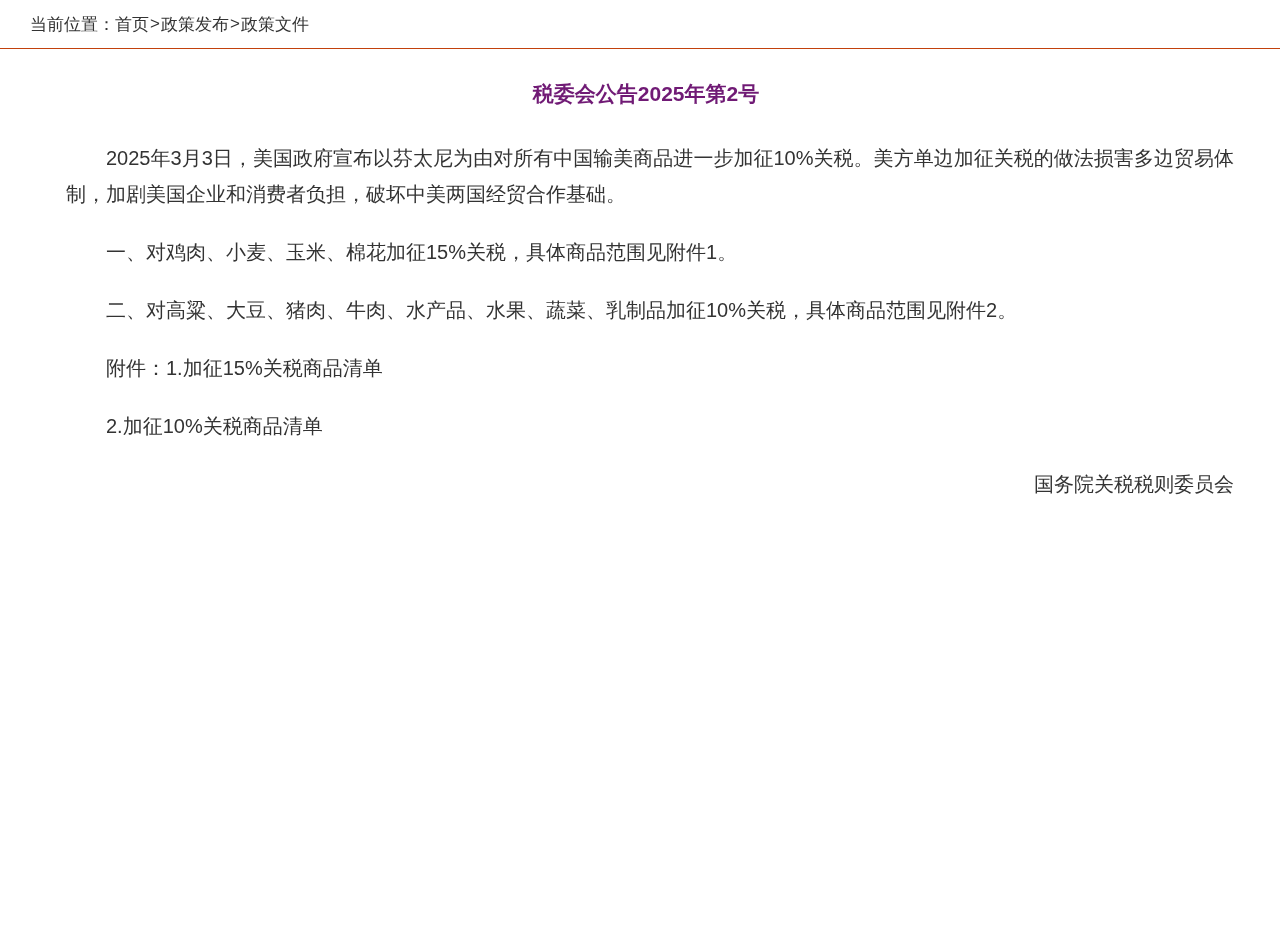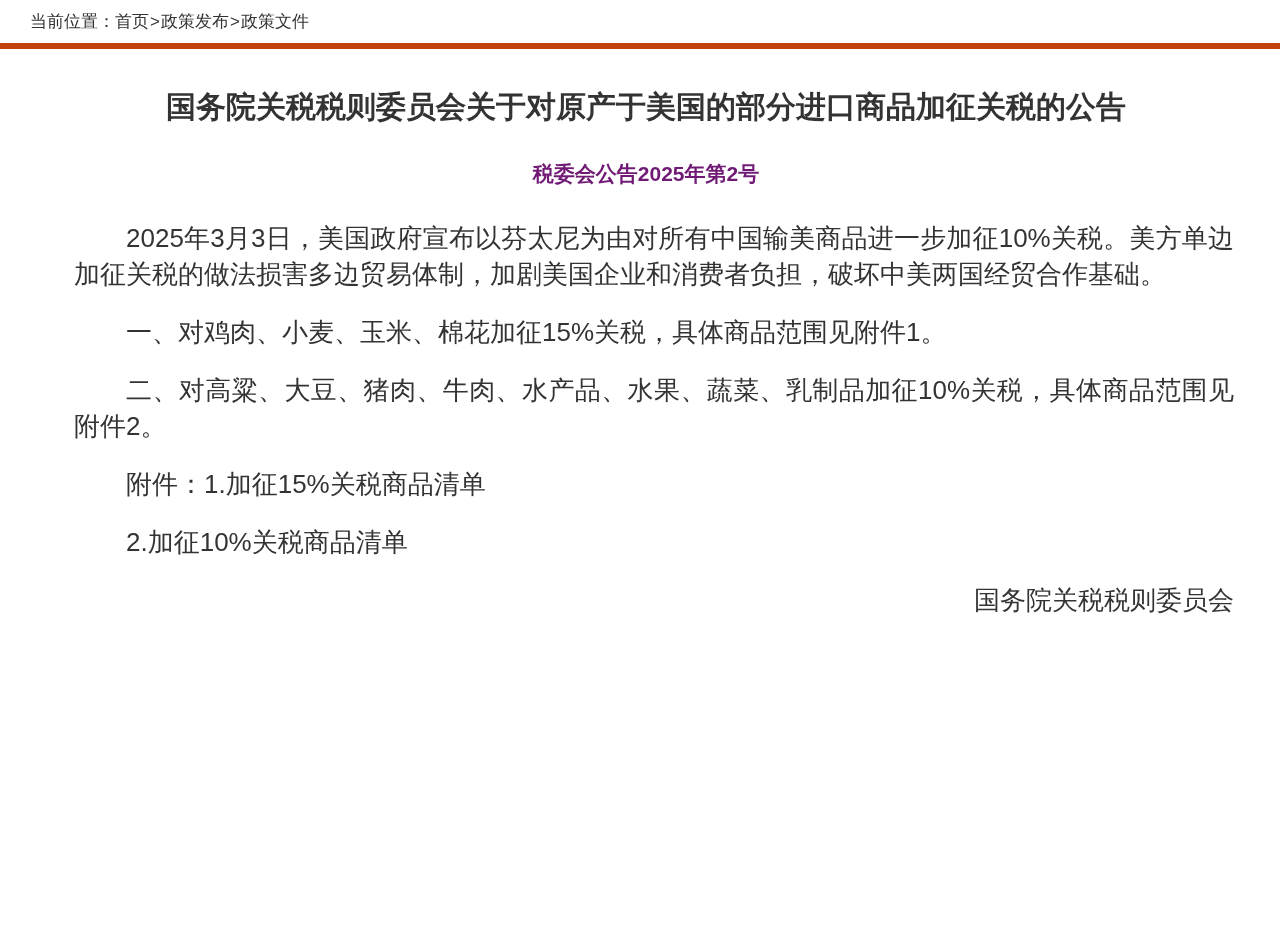--- a/index.html
+++ b/index.html
@@ -9,21 +9,21 @@
     min-height: 931px;
     background: #ffffff;
     font-family: "Liberation Sans", sans-serif;
     color: #333333;
   }
   .breadcrumb-bar {
     height: 49px;
     display: flex;
     align-items: center;
     padding: 0 30px;
-    border-bottom: 6px solid #c2410c;
+    border-bottom: 1px solid #c2410c;
     font-size: 17px;
     color: #333333;
     background: #ffffff;
   }
   .breadcrumb-bar .crumb { cursor: pointer; }
   .breadcrumb-bar .sep { margin: 0 1px; }
   .article {
     padding: 0 46px 10px 58px;
     background: #ffffff;
   }
@@ -37,22 +37,22 @@
   }
   .doc-number {
     margin: 30px 0 31px 0;
     font-size: 21px;
     line-height: 30px;
     font-weight: bold;
     text-align: center;
     color: #701a75;
   }
   .article p {
-    margin: 0 0 22px 16px;
-    font-size: 26px;
+    margin: 0 0 22px 8px;
+    font-size: 20px;
     line-height: 36px;
     text-align: justify;
     text-indent: 2em;
     color: #333333;
   }
   .article p.align-right {
     text-align: right;
     text-indent: 0;
   }
 </style>
@@ -62,21 +62,20 @@
 <header class="breadcrumb-bar">
   <span>当前位置：</span>
   <span class="crumb">首页</span>
   <span class="sep">&gt;</span>
   <span class="crumb">政策发布</span>
   <span class="sep">&gt;</span>
   <span class="crumb">政策文件</span>
 </header>
 
 <main class="article">
-  <h1 class="doc-title">国务院关税税则委员会关于对原产于美国的部分进口商品加征关税的公告</h1>
   <div class="doc-number">税委会公告2025年第2号</div>
 
   <p>2025年3月3日，美国政府宣布以芬太尼为由对所有中国输美商品进一步加征10%关税。美方单边加征关税的做法损害多边贸易体制，加剧美国企业和消费者负担，破坏中美两国经贸合作基础。</p>
   <p>一、对鸡肉、小麦、玉米、棉花加征15%关税，具体商品范围见附件1。</p>
   <p>二、对高粱、大豆、猪肉、牛肉、水产品、水果、蔬菜、乳制品加征10%关税，具体商品范围见附件2。</p>
 
   <p><span>附件：</span><span>1.加征15%关税商品清单</span></p>
   <p><span>2.加征10%关税商品清单</span></p>
 
   <p class="align-right">国务院关税税则委员会</p>

